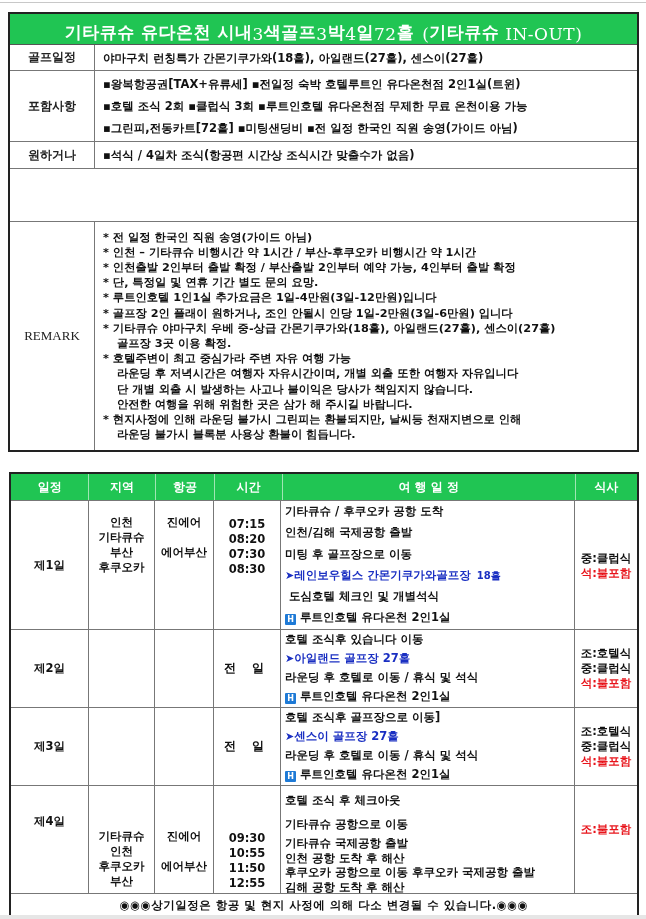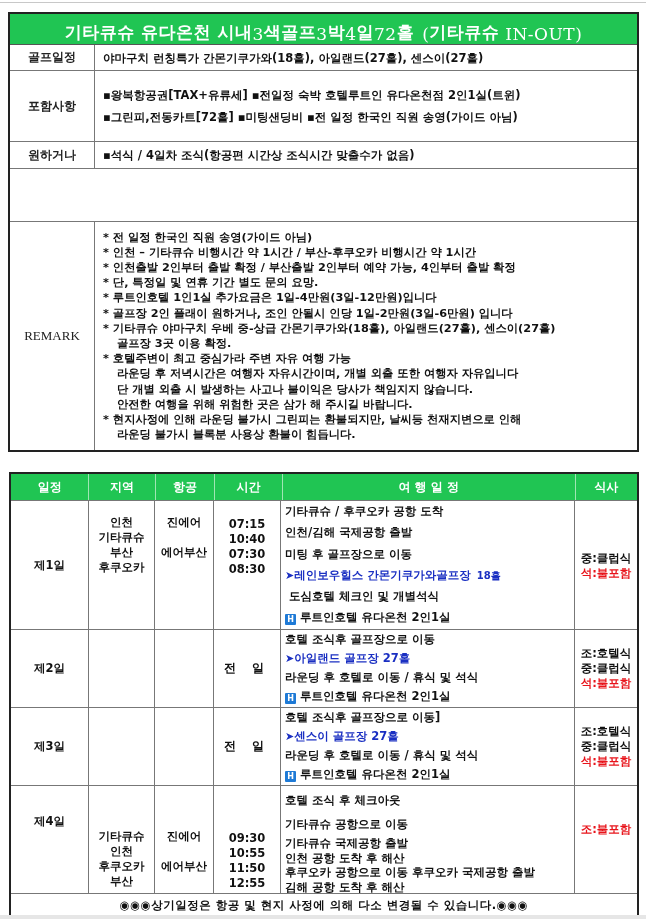--- a/index.html
+++ b/index.html
@@ -76,20 +76,21 @@
     <div class="ilabel">골프일정</div>
     <div class="ival">
       <div class="ln">야마구치 런칭특가 간몬기쿠가와(18홀), 아일랜드(27홀), 센스이(27홀)</div>
     </div>
   </div>
 
   <div class="irow" style="height:70px">
     <div class="ilabel">포함사항</div>
     <div class="ival">
       <div class="ln">▪왕복항공권[TAX+유류세] ▪전일정 숙박 호텔루트인 유다온천점 2인1실(트윈)</div>
+      <div class="ln">▪호텔 조식 2회 ▪클럽식 3회 ▪루트인호텔 유다온천점 무제한 무료 온천이용 가능</div>
       <div class="ln">▪그린피,전동카트[72홀]  ▪미팅샌딩비 ▪전 일정 한국인 직원 송영(가이드 아님)</div>
     </div>
   </div>
 
   <div class="irow" style="height:26px">
     <div class="ilabel">원하거나</div>
     <div class="ival">
       <div class="ln">▪석식 / 4일차 조식(항공편 시간상 조식시간 맞출수가 없음)</div>
     </div>
   </div>
@@ -136,21 +137,21 @@
           <div>부산</div>
           <div>후쿠오카</div>
         </div>
         <div class="c3 cen" style="line-height: 15px; padding-top: 14px;">
           <div style="min-height: 15px;">진에어</div>
           <div style="min-height: 15px; height: 15px;"></div>
           <div style="min-height: 15px;">에어부산</div>
         </div>
         <div class="c4 cen" style="line-height: 15px; padding-top: 16px;">
           <div>07:15</div>
-          <div>10:40</div>
+          <div>08:20</div>
           <div>07:30</div>
           <div>08:30</div>
         </div>
         <div class="c5 plan" style="padding-top: 0px;">
           <div class="ln" style="line-height: 21.3px;"><span style="white-space: pre;">기타큐슈 / 후쿠오카 공항 도착</span></div>
           <div class="ln" style="line-height: 21.3px;"><span style="white-space: pre;">인천/김해 국제공항 출발</span></div>
           <div class="ln" style="line-height: 21.3px;"><span style="white-space: pre;">미팅 후 골프장으로 이동</span></div>
           <div class="ln blue" style="line-height: 21.3px;"><span class="arrow">➤</span><span style="white-space: pre;">레인보우힐스 간몬기쿠가와골프장</span><span class="small" style="margin-left: 6px;">18홀</span></div>
           <div class="ln" style="line-height: 21.3px;"><span style="white-space: pre;"> 도심호텔 체크인 및 개별석식</span></div>
           <div class="ln" style="line-height: 21.3px;"><span class="hicon">H</span><span style="white-space: pre;">루트인호텔 유다온천 2인1실</span></div>
@@ -161,21 +162,21 @@
         </div>
       </div>
       <div class="drow" style="height: 77px;">
         <div class="c1 day">제2일</div>
         <div class="c2 cen" style="line-height: 15px; padding-top: 14px;"></div>
         <div class="c3 cen" style="line-height: 15px; padding-top: 14px;"></div>
         <div class="c4 cen" style="line-height: 15px; justify-content: center; letter-spacing: 6px; font-size: 12px;">
           <div>전 일</div>
         </div>
         <div class="c5 plan" style="padding-top: 0px;">
-          <div class="ln" style="line-height: 19px;"><span style="white-space: pre;">호텔 조식후 골프장으로 이동</span></div>
+          <div class="ln" style="line-height: 19px;"><span style="white-space: pre;">호텔 조식후 있습니다 이동</span></div>
           <div class="ln blue" style="line-height: 19px;"><span class="arrow">➤</span><span style="white-space: pre;">아일랜드 골프장 27홀</span></div>
           <div class="ln" style="line-height: 19px;"><span style="white-space: pre;">라운딩 후 호텔로 이동 / 휴식 및 석식</span></div>
           <div class="ln" style="line-height: 19px;"><span class="hicon">H</span><span style="white-space: pre;">루트인호텔 유다온천 2인1실</span></div>
         </div>
         <div class="c6 meal">
           <div>조:호텔식</div>
           <div>중:클럽식</div>
           <div class="red">석:불포함</div>
         </div>
       </div>

